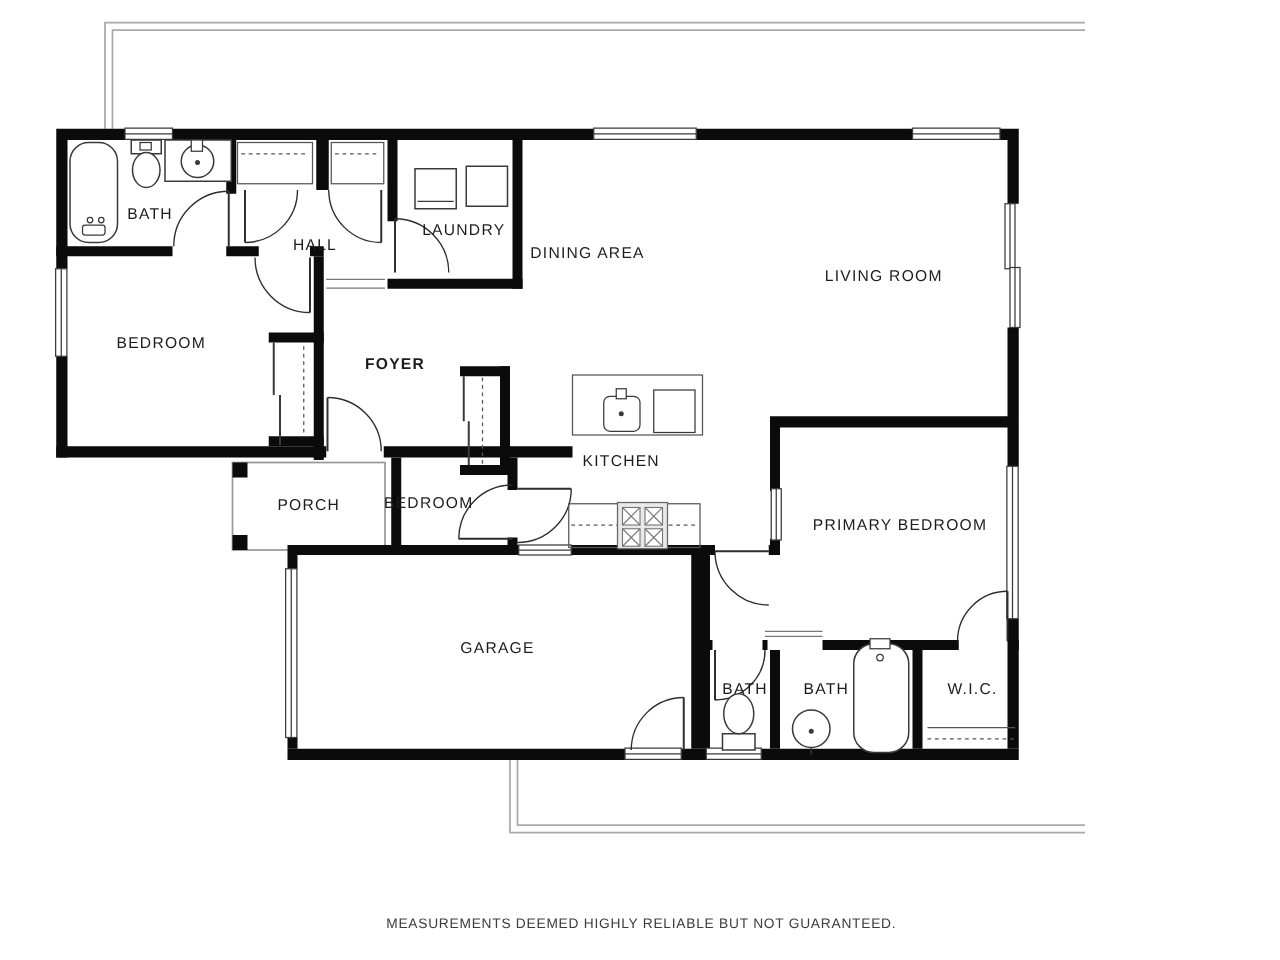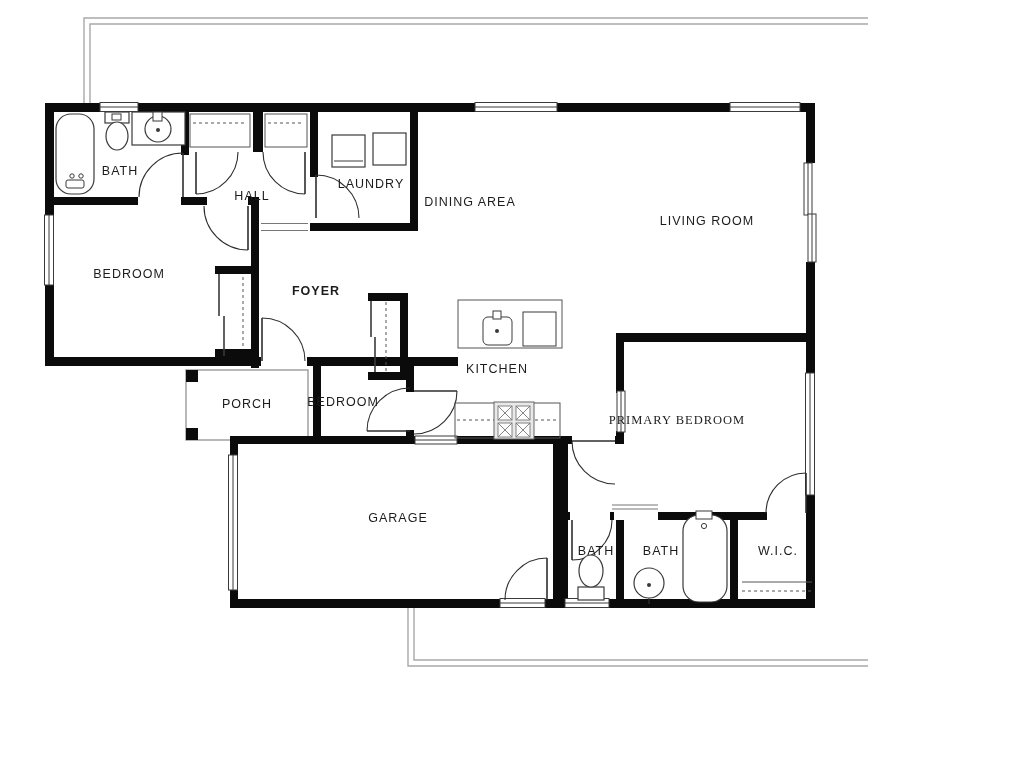--- a/index.html
+++ b/index.html
@@ -300,20 +300,21 @@
   <div class="room-label" style="left:120px;top:171px;">BATH</div>
   <div class="room-label" style="left:252px;top:196px;text-align:right;">HALL</div>
   <div class="room-label" style="left:371px;top:184px;text-align:center;">LAUNDRY</div>
   <div class="room-label" style="left:470px;top:202px;">DINING AREA</div>
   <div class="room-label" style="left:707px;top:221px;">LIVING ROOM</div>
   <div class="room-label" style="left:129px;top:274px;">BEDROOM</div>
   <div class="room-label" style="left:316px;top:291px;font-weight:bold;">FOYER</div>
   <div class="room-label" style="left:497px;top:369px;">KITCHEN</div>
   <div class="room-label" style="left:247px;top:404px;">PORCH</div>
   <div class="room-label" style="left:343px;top:402px;">BEDROOM</div>
-  <div class="room-label" style="left:677px;top:420px;font-family:Liberation Serif, serif;">PRIMARY BEDROOM</div>
+  <div class="room-label" style="left:720px;top:420px;">PRIMARY BEDROOM</div>
   <div class="room-label" style="left:893px;top:353px;">FOYER</div>
   <div class="room-label" style="left:398px;top:518px;">GARAGE</div>
   <div class="room-label" style="left:596px;top:551px;">BATH</div>
   <div class="room-label" style="left:661px;top:551px;">BATH</div>
   <div class="room-label" style="left:778px;top:551px;text-align:right;">W.I.C.</div>
 
+  <div class="disclaimer" style="left:513px;top:739px;">MEASUREMENTS DEEMED HIGHLY RELIABLE BUT NOT GUARANTEED.</div>
 </div>
 
 </body></html>

